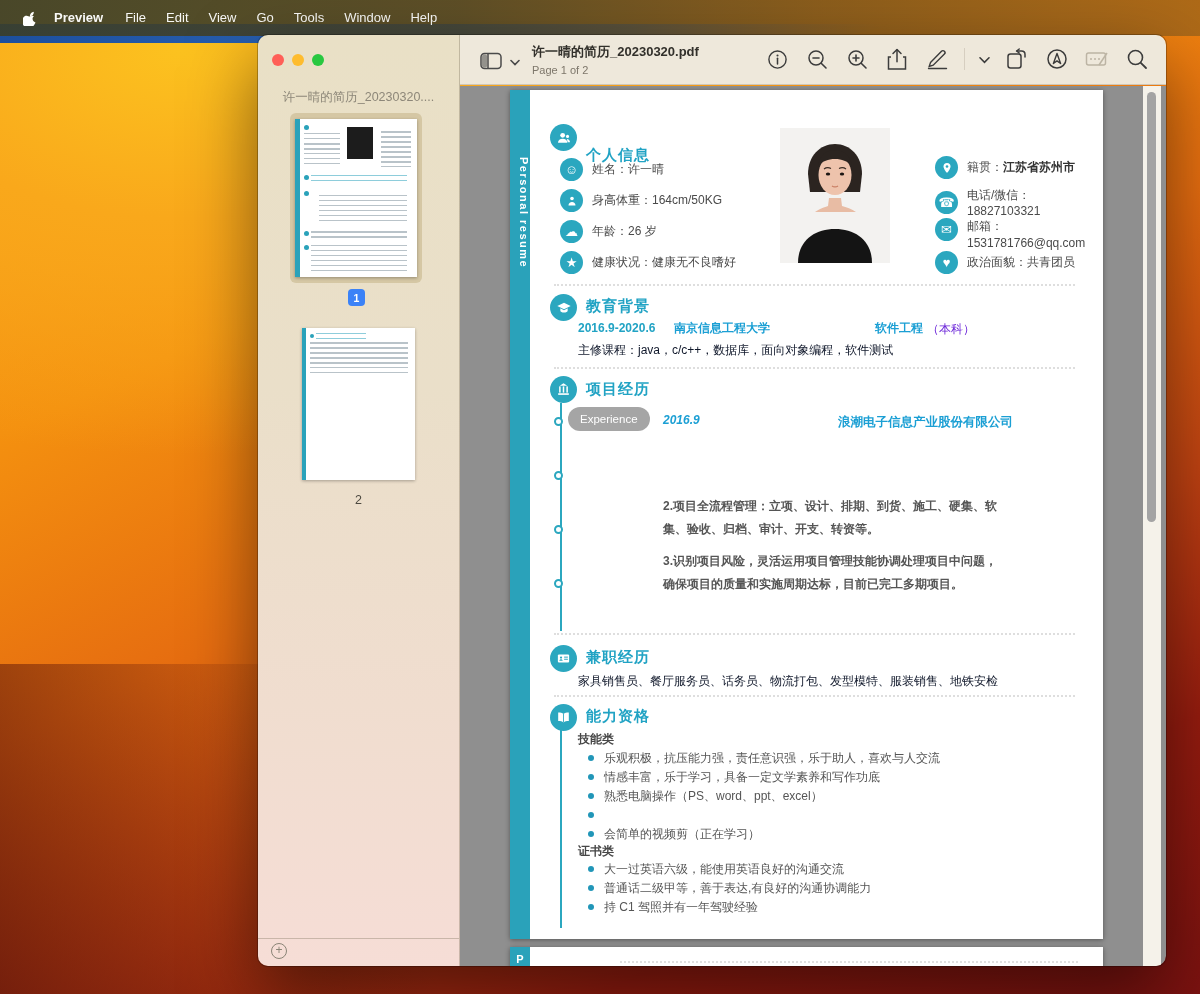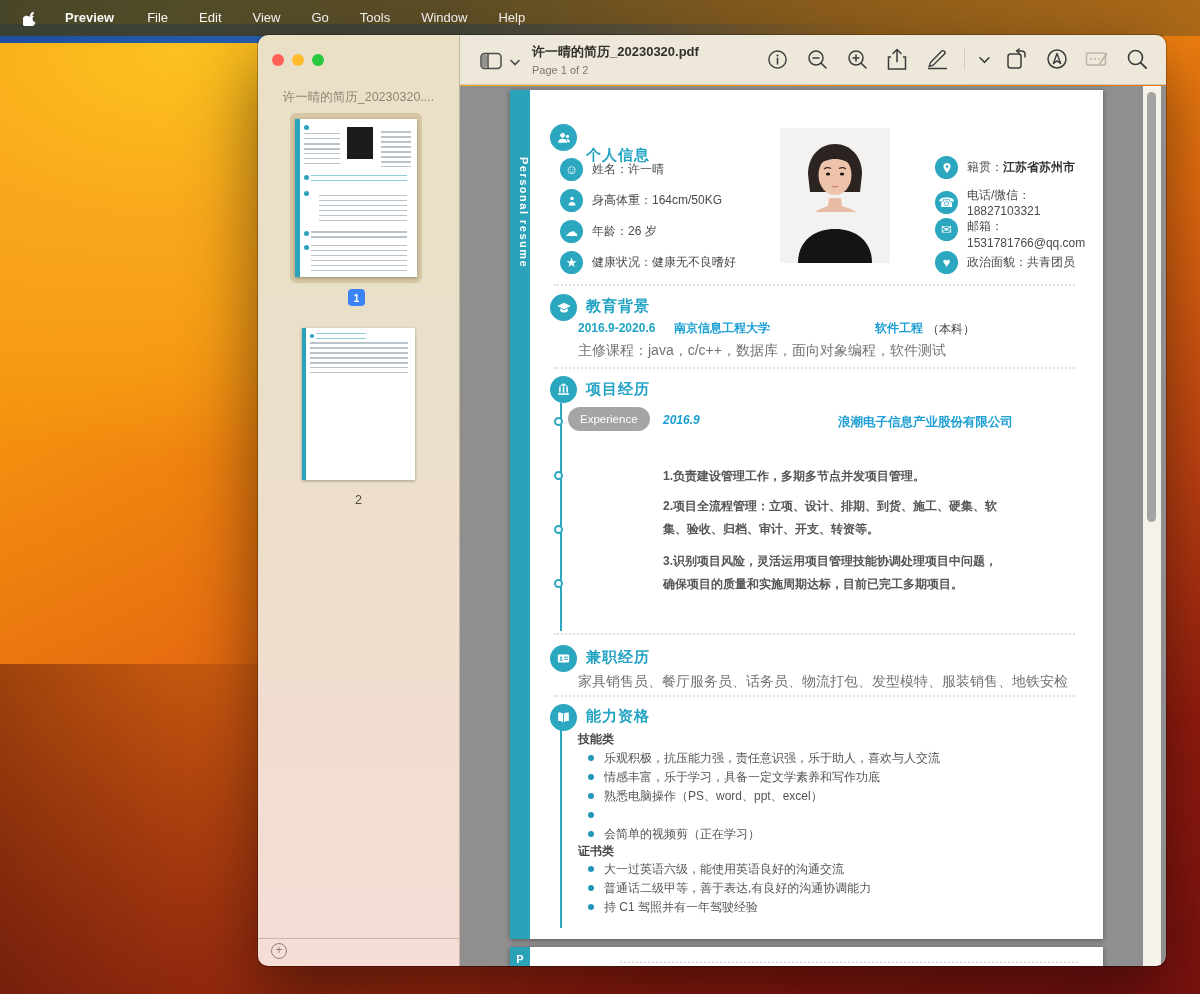--- a/index.html
+++ b/index.html
@@ -13,21 +13,21 @@
   
   .wp-blue { position:absolute; left:0; top:24px; width:900px; height:19px;
     background:linear-gradient(90deg, #1c4f9e 0%, #2d66b8 45%, #3a76c6 70%, rgba(58,118,198,0) 98%);
     clip-path:polygon(0 0, 100% 0, 90% 100%, 0 100%); }
   .wp-dark { position:absolute; left:0; bottom:0; width:560px; height:330px;
     background:linear-gradient(70deg, rgba(74,9,9,.65) 0%, rgba(74,9,9,0) 65%); }
 
   
   .menubar { position:absolute; top:0; left:0; right:0; height:36px; display:flex; align-items:center;
     padding-left:14px;
-    background:linear-gradient(90deg, rgba(58,62,42,.92) 0%, rgba(72,66,40,.88) 38%, rgba(118,82,30,.84) 68%, rgba(158,100,26,.80) 100%);gap:11px; }
+    background:linear-gradient(90deg, rgba(58,62,42,.92) 0%, rgba(72,66,40,.88) 38%, rgba(118,82,30,.84) 68%, rgba(158,100,26,.80) 100%); }
   .menu-apple { width:30px; display:flex; justify-content:center; }
   .menu-item { color:rgba(255,255,255,.96); font-size:13px; padding:0 10px; line-height:24px; }
   .menu-item.app { font-weight:700; padding-right:12px; }
 
   
   .window { position:absolute; left:258px; top:35px; width:908px; height:931px; border-radius:10px;
     box-shadow:0 30px 70px rgba(0,0,0,.5), 0 0 0 1px rgba(0,0,0,.25); }
 
   
   .sidebar { position:absolute; left:0; top:0; width:202px; height:100%; border-radius:10px 0 0 10px;
@@ -92,31 +92,31 @@
     align-items:center; justify-content:center; font-size:13px; flex:0 0 auto; }
   .iv-bold { font-weight:700; color:#333; }
   .email-val { display:inline-block; width:128px; word-break:break-all; line-height:1.35; vertical-align:top; }
 
   .photo { position:absolute; left:270px; top:38px; width:110px; height:135px; }
   .dotsep { position:absolute; left:44px; width:521px; border-top:2px dotted #dedede; }
 
   .edu-line { position:absolute; font-size:12px; }
   .c-teal { color:#21a3c4; }
   .c-link { color:#1b9fd4; font-weight:700; }
-  .c-gray { color:#404040; }
+  .c-gray { color:#6d28d9; }
 
   .tl-line { position:absolute; width:2px; background:#2ba7bf; }
   .tl-dot { position:absolute; width:9px; height:9px; border:2.5px solid #2ba7bf; border-radius:50%; background:#fff; }
   .exp-badge { position:absolute; background:#a5a5a5; color:#fff; font-size:11.5px; border-radius:12px;
     padding:6px 12px; }
   .prj-date { position:absolute; font-size:12px; font-weight:700; font-style:italic; color:#1b9fd4; }
   .prj-co { position:absolute; font-size:12.5px; font-weight:700; color:#1b9fd4; }
   .prj-p { position:absolute; left:153px; width:336px; font-size:12px; font-weight:600; color:#555; line-height:1.95; }
 
-  .body-text { position:absolute; font-size:14px; color:#737373; }
+  .body-text { position:absolute; font-size:12px; color:#0f172a; }
   .grp-label { position:absolute; font-size:12px; font-weight:700; color:#474747; }
   .bullet { position:absolute; left:78px; display:flex; gap:10px; font-size:12px; color:#555; width:470px; }
   .bdot { width:6px; height:6px; border-radius:50%; background:#2196b8; margin-top:5px; flex:0 0 auto; }
   .skill-line { position:absolute; left:50px; width:2px; background:#2ba7bf; }
 </style>
 </head>
 <body>
 
 <div class="screen">
   <div class="wp-blue"></div>
@@ -376,21 +376,20 @@
           <div class="tl-line" style="left:50px;top:313px;height:228px"></div>
           <div class="tl-dot" style="left:44px;top:327px"></div>
           <div class="tl-dot" style="left:44px;top:381px"></div>
           <div class="tl-dot" style="left:44px;top:435px"></div>
           <div class="tl-dot" style="left:44px;top:489px"></div>
 
           <div class="exp-badge" style="left:58px;top:317px">Experience</div>
           <div class="prj-date" style="left:153px;top:323px">2016.9</div>
           <div class="prj-co" style="left:328px;top:324px">浪潮电子信息产业股份有限公司</div>
 
-          <div class="prj-p" style="top:375px">1.负责建设管理工作，多期多节点并发项目管理。</div>
           <div class="prj-p" style="top:405px">2.项目全流程管理：立项、设计、排期、到货、施工、硬集、软集、验收、归档、审计、开支、转资等。</div>
           <div class="prj-p" style="top:460px">3.识别项目风险，灵活运用项目管理技能协调处理项目中问题，确保项目的质量和实施周期达标，目前已完工多期项目。</div>
 
           <div class="dotsep" style="top:543px"></div>
 
           <div class="sec-icon" style="left:40px;top:555px">
             <svg width="15" height="15" viewBox="0 0 24 24">
                 <rect x="3" y="5.5" width="18" height="13" rx="1.8" fill="#fff"></rect>
                 <circle cx="8" cy="10.5" r="1.8" fill="#2ba7bf"></circle>
                 <path d="M5.3 15.6c.4-1.6 1.4-2.4 2.7-2.4s2.3.8 2.7 2.4z" fill="#2ba7bf"></path>

